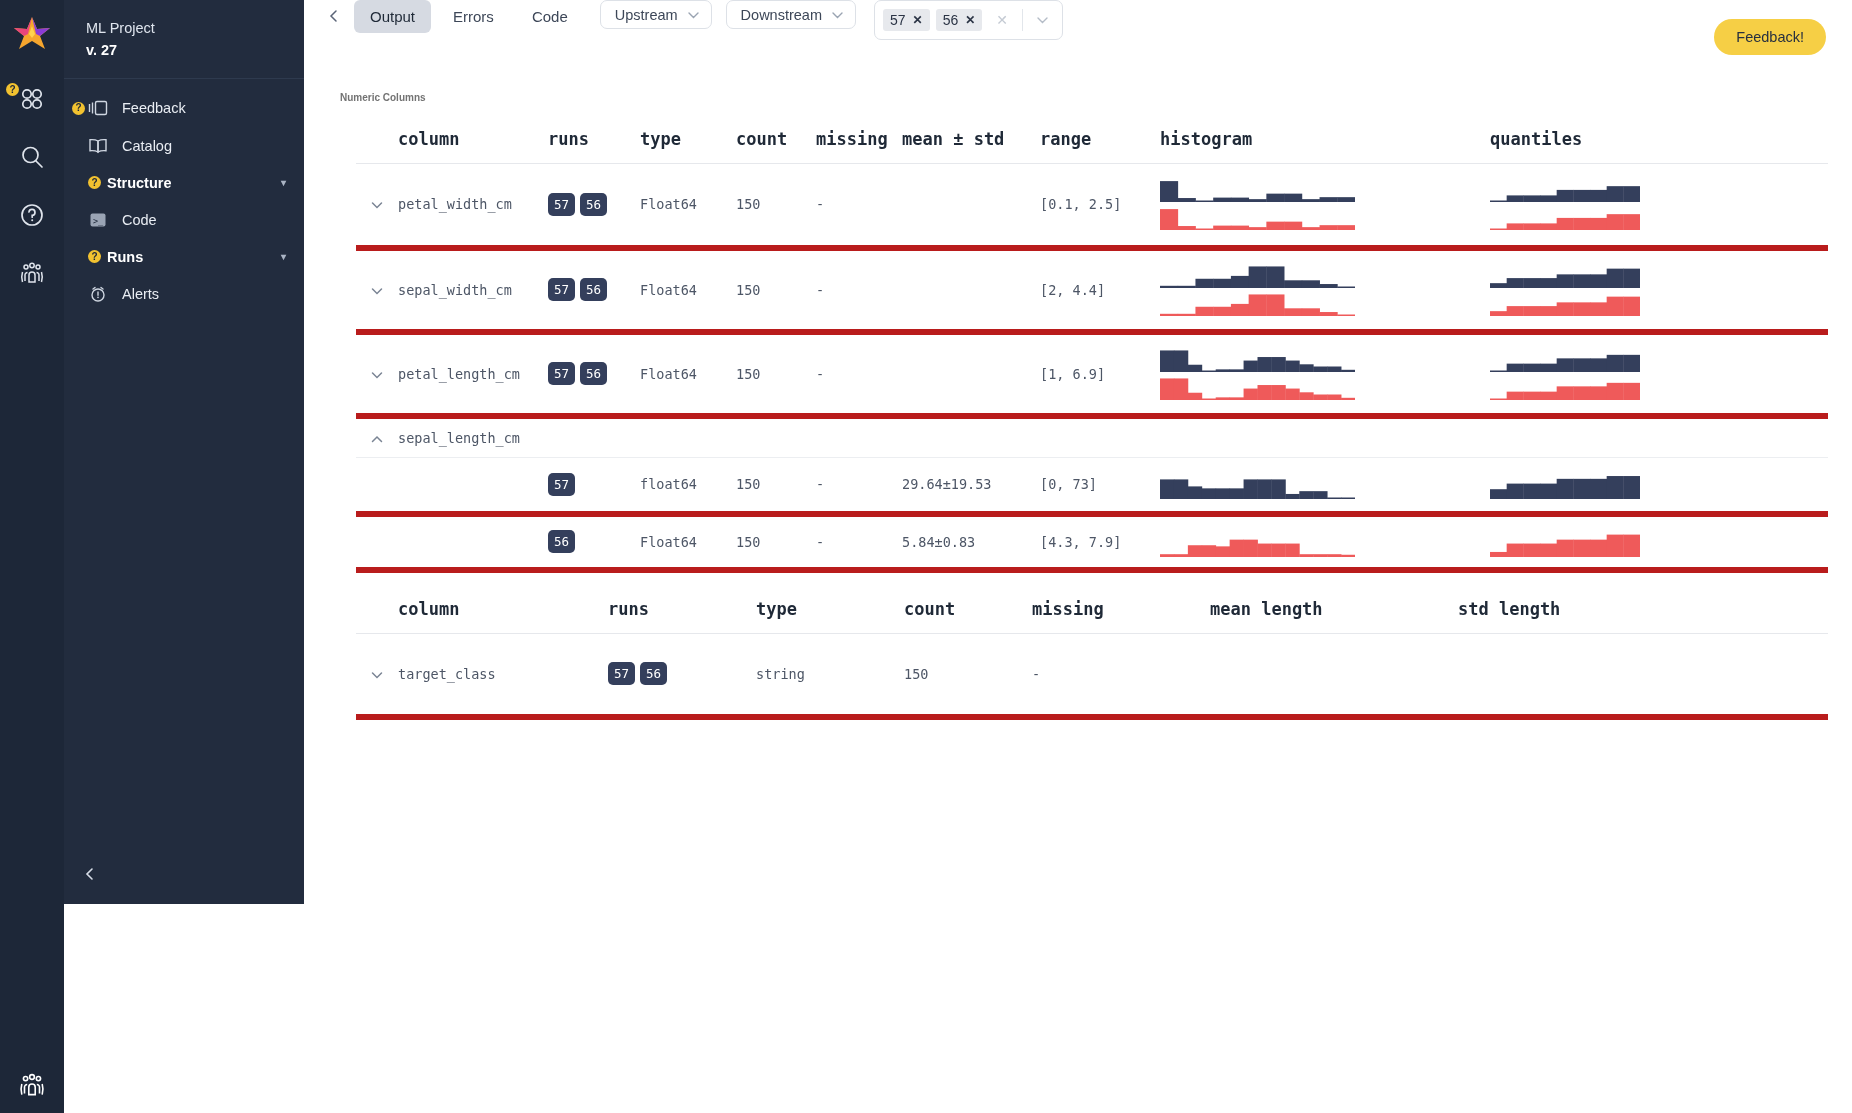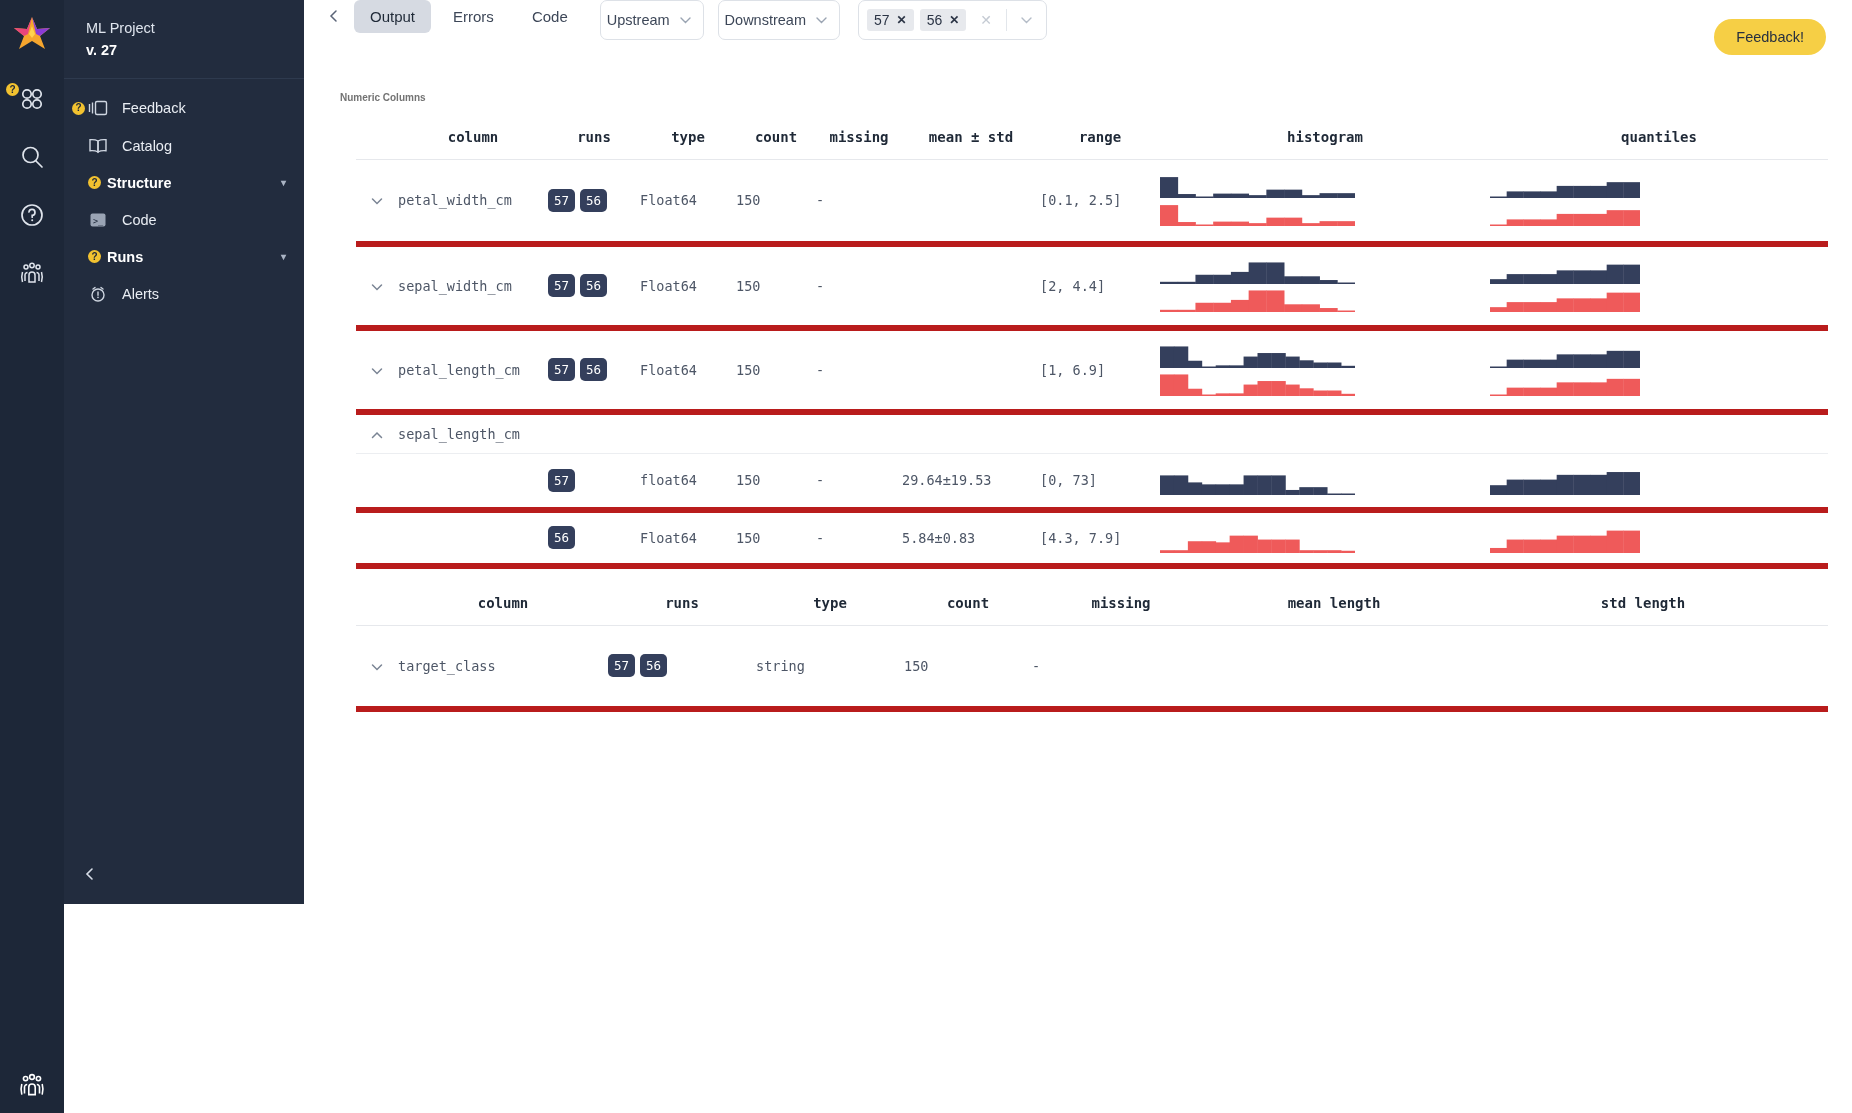--- a/index.html
+++ b/index.html
@@ -76,21 +76,21 @@
     width: 32px; height: 32px; display: flex; align-items: center; justify-content: center;
     color: #4a5costly; color: #4a5568; cursor: pointer; font-size: 17px;
   }
   .tab {
     padding: 8px 16px; border-radius: 6px; font-size: 15px;
     color: #3d4758; cursor: pointer; margin-right: 2px;
   }
   .tab.active { background: #d6dae2; color: #1f2937; }
   .select-box {
     display: flex; align-items: center; gap: 10px;
-    height: 40px; padding: 0 12px 0 6px;
+    height: 29px; padding: 0 12px 0 14px;
     border: 1px solid #dde1e7; border-radius: 7px;
     font-size: 14.5px; color: #3d4758; cursor: pointer;
     background: #fff; margin-left: 10px;
   }
   .select-box .chev { color: #9aa4b2; font-size: 11px; }
   .tagbox {
     display: flex; align-items: center; height: 40px;
     border: 1px solid #dde1e7; border-radius: 7px; background: #fff;
     padding: 0 6px 0 8px; gap: 6px; margin-left: 14px; min-width: 180px;
   }
@@ -111,22 +111,22 @@
   }
 
   .content { padding: 0 24px 0 0; }
   .sec-title {
     font-size: 10px; font-weight: bold; color: #737373;
     margin: 14px 0 0 36px;
   }
   table.stats { width: calc(100% - 52px); margin-left: 52px; border-collapse: collapse; }
   table.stats th {
     font-family: "DejaVu Sans Mono", monospace;
-    font-size: 14px; font-weight: bold; color: #1f2937;
-    text-align: center; padding: 26px 0 14px 0; border-bottom: 1px solid #e6e8ec;
+    font-size: 17px; font-weight: bold; color: #1f2937;
+    text-align: left; padding: 26px 0 14px 0; border-bottom: 1px solid #e6e8ec;
   }
   table.stats td {
     font-family: "DejaVu Sans Mono", monospace;
     font-size: 13.5px; color: #4d5666;
     padding: 0; height: 84px; vertical-align: middle;
     border-bottom: 6px solid #b91c1c;
   }
   tr.subrow td { height: 56px; }
   tr.grouphdr td { height: 42px; border-bottom: 1px solid #eceef1; }
   .chev-cell { width: 40px; text-align: center; color: #7a8494; cursor: pointer; font-size: 12px; }

